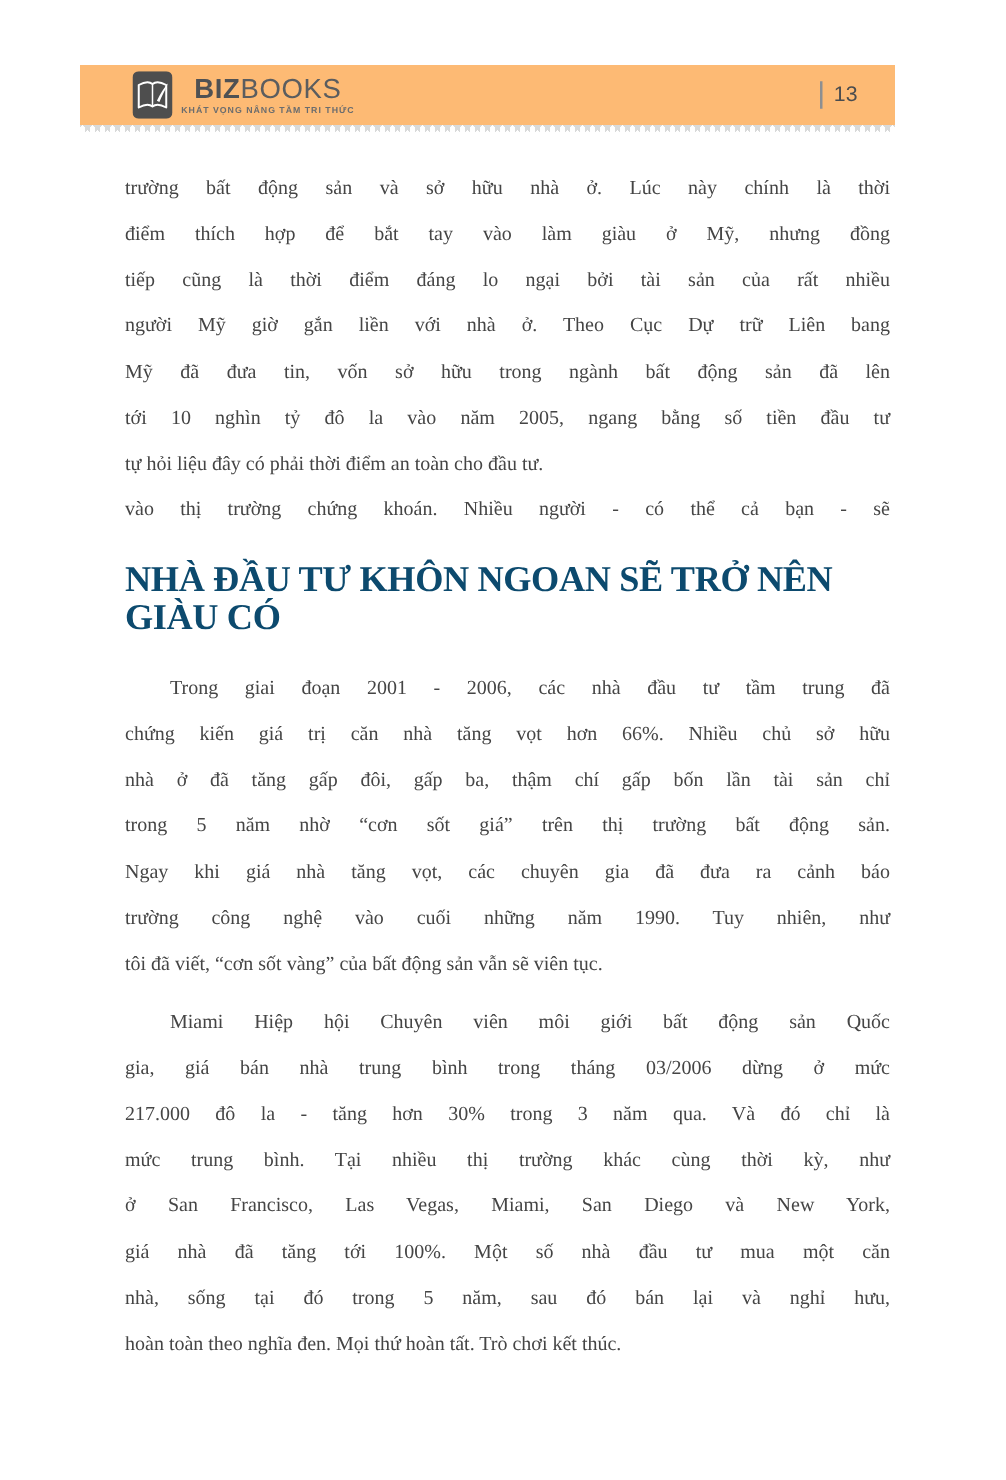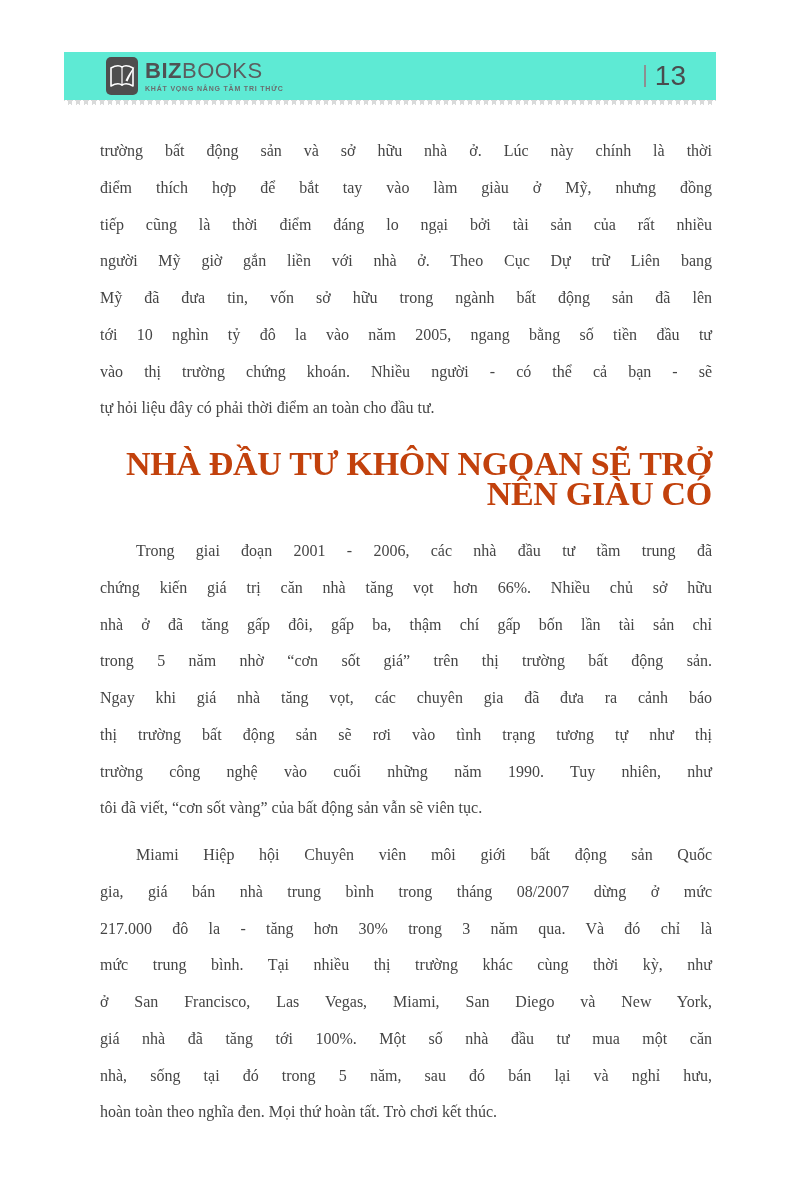--- a/index.html
+++ b/index.html
@@ -16,26 +16,27 @@
     font-family: "Liberation Serif", serif;
   }
 
   
   .band {
     width: 652px;
     margin: 52px 0 0 64px;
   }
   .band-inner {
     height: 48px;
-    background: #5eead4;
+    background: #fdba74;
     display: flex;
     align-items: center;
     justify-content: space-between;
     padding: 0 30px 0 42px;
     box-sizing: border-box;
+    text-align: center;
   }
   .perforation {
     height: 7px;
     background-image:
       linear-gradient(-135deg, #d9dada 4px, transparent 0),
       linear-gradient(135deg, #d9dada 4px, transparent 0);
     background-position: 0 0, 4px 0;
     background-size: 8px 8px;
     background-repeat: repeat-x;
   }
@@ -63,21 +64,21 @@
     font-family: "Liberation Sans", sans-serif;
     font-size: 7px;
     font-weight: 700;
     letter-spacing: 0.8px;
     color: #6a6c6e;
     margin-top: 3px;
     white-space: nowrap;
   }
   .page-num {
     font-family: "Liberation Sans", sans-serif;
-    font-size: 28px;
+    font-size: 17px;
     color: #4a4c4e;
     display: flex;
     align-items: center;
     gap: 9px;
   }
   .page-num .bar {
     width: 2px;
     height: 22px;
     background: #8d8f91;
     display: inline-block;
@@ -95,26 +96,25 @@
     text-align: justify;
     text-align-last: justify;
     white-space: normal;
   }
   .line.last { text-align-last: left; }
   .line.indent { text-indent: 36px; }
 
   .heading {
     font-family: "Liberation Serif", serif;
     font-weight: 700;
-    font-size: 34px;
+    font-size: 29px;
     line-height: 30px;
     letter-spacing: -0.3px;
-    color: #c2410c;
+    color: #0c4a6e;
     margin: 22px 0 24px 0;
-    text-align: right;
   }
   .para + .para { margin-top: 10px; }
 </style>
 </head>
 <body>
 
 <div class="page">
 
   <header class="band">
     <div class="band-inner">
@@ -141,37 +141,36 @@
   </header>
 
   <main class="content">
     <div class="para">
         <div class="line">trường bất động sản và sở hữu nhà ở. Lúc này chính là thời</div>
         <div class="line">điểm thích hợp để bắt tay vào làm giàu ở Mỹ, nhưng đồng</div>
         <div class="line">tiếp cũng là thời điểm đáng lo ngại bởi tài sản của rất nhiều</div>
         <div class="line">người Mỹ giờ gắn liền với nhà ở. Theo Cục Dự trữ Liên bang</div>
         <div class="line">Mỹ đã đưa tin, vốn sở hữu trong ngành bất động sản đã lên</div>
         <div class="line">tới 10 nghìn tỷ đô la vào năm 2005, ngang bằng số tiền đầu tư</div>
+        <div class="line last">tự hỏi liệu đây có phải thời điểm an toàn cho đầu tư.</div>
         <div class="line">vào thị trường chứng khoán. Nhiều người - có thể cả bạn - sẽ</div>
-        <div class="line last">tự hỏi liệu đây có phải thời điểm an toàn cho đầu tư.</div>
       </div>
     <h2 class="heading">NHÀ ĐẦU TƯ KHÔN NGOAN SẼ TRỞ NÊN GIÀU CÓ</h2>
     <div class="para indent-first">
         <div class="line indent">Trong giai đoạn 2001 - 2006, các nhà đầu tư tầm trung đã</div>
         <div class="line">chứng kiến giá trị căn nhà tăng vọt hơn 66%. Nhiều chủ sở hữu</div>
         <div class="line">nhà ở đã tăng gấp đôi, gấp ba, thậm chí gấp bốn lần tài sản chỉ</div>
         <div class="line">trong 5 năm nhờ “cơn sốt giá” trên thị trường bất động sản.</div>
         <div class="line">Ngay khi giá nhà tăng vọt, các chuyên gia đã đưa ra cảnh báo</div>
-        <div class="line">thị trường bất động sản sẽ rơi vào tình trạng tương tự như thị</div>
         <div class="line">trường công nghệ vào cuối những năm 1990. Tuy nhiên, như</div>
         <div class="line last">tôi đã viết, “cơn sốt vàng” của bất động sản vẫn sẽ viên tục.</div>
       </div>
     <div class="para indent-first">
         <div class="line indent">Miami Hiệp hội Chuyên viên môi giới bất động sản Quốc</div>
-        <div class="line">gia, giá bán nhà trung bình trong tháng 08/2007 dừng ở mức</div>
+        <div class="line">gia, giá bán nhà trung bình trong tháng 03/2006 dừng ở mức</div>
         <div class="line">217.000 đô la - tăng hơn 30% trong 3 năm qua. Và đó chỉ là</div>
         <div class="line">mức trung bình. Tại nhiều thị trường khác cùng thời kỳ, như</div>
         <div class="line">ở San Francisco, Las Vegas, Miami, San Diego và New York,</div>
         <div class="line">giá nhà đã tăng tới 100%. Một số nhà đầu tư mua một căn</div>
         <div class="line">nhà, sống tại đó trong 5 năm, sau đó bán lại và nghỉ hưu,</div>
         <div class="line last">hoàn toàn theo nghĩa đen. Mọi thứ hoàn tất. Trò chơi kết thúc.</div>
       </div>
   </main>
 
 </div>

